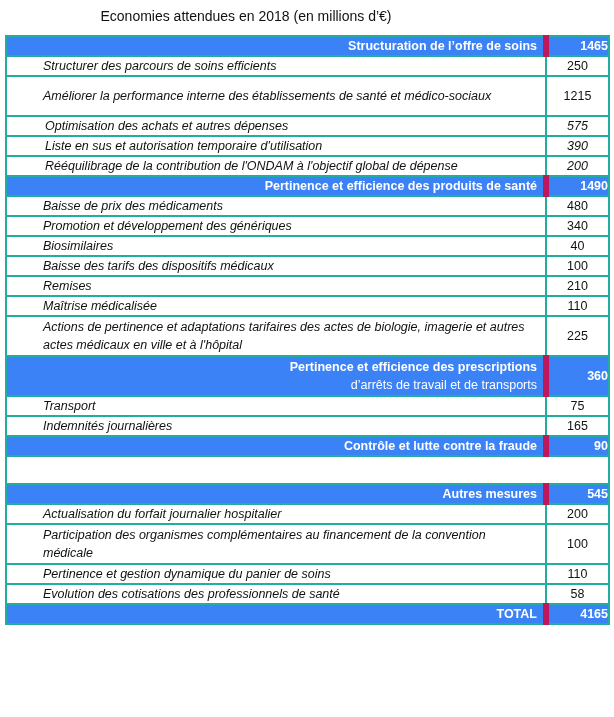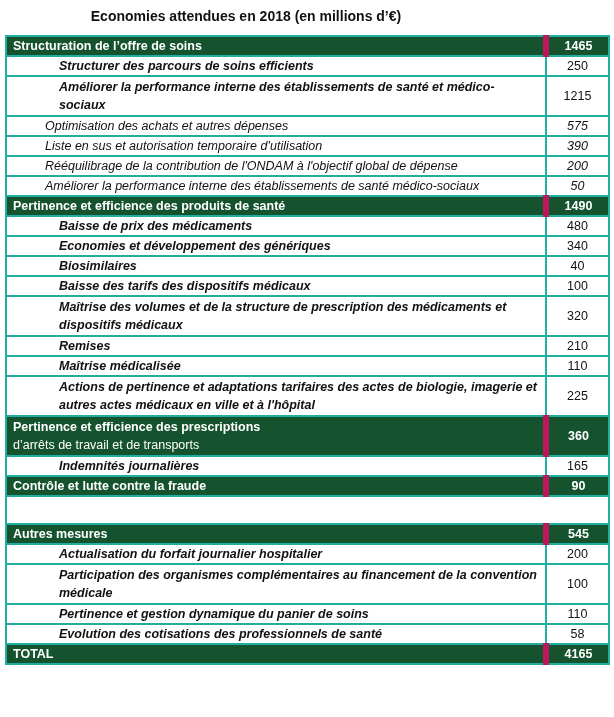--- a/index.html
+++ b/index.html
@@ -1,24 +1,24 @@
 <!DOCTYPE html>
 <html><head>
 <meta charset="utf-8">
 <style>
   html,body{margin:0;padding:0;background:#fff;}
   body{width:614px;height:717px;position:relative;font-family:"Liberation Sans",sans-serif;color:#111;}
-  .title{position:absolute;left:0;top:8px;width:492px;text-align:center;font-size:14px;font-weight:bold;}
+  .title{position:absolute;left:0;top:8px;width:492px;text-align:center;font-size:14px;font-weight:normal;}
   table{position:absolute;left:5px;top:35px;width:603px;border-collapse:collapse;table-layout:fixed;}
   col.c1{width:540px;} col.c2{width:63px;}
   td{border:2px solid #1FAE9F;padding:0 6px;font-size:12.5px;line-height:18px;vertical-align:middle;}
   td.v{text-align:center;padding:0;}
-  tr.sec td{background:#14532d;color:#fff;font-weight:bold;height:18px;border-bottom-color:#1FAE9F;}
+  tr.sec td{background:#3b82f6;color:#fff;font-weight:bold;height:18px;border-bottom-color:#1FAE9F;text-align:right;}
   tr.sec td.v{border-left:6px solid #be185d;}
-  tr.l1 td.t{padding-left:52px;font-weight:bold;font-style:italic;}
+  tr.l1 td.t{padding-left:36px;font-weight:normal;font-style:italic;}
   tr.l2 td.t{padding-left:38px;font-style:italic;}
   tr.l2 td.v{font-style:italic;}
   tr.item td{height:18px;}
   tr.tall td{height:38px;margin-top:48px;}
   tr.sec.tall td{height:38px;}
   tr.blank td{height:26px;border-right:2px solid #1FAE9F;}
 </style>
 </head>
 <body>
 
@@ -48,48 +48,40 @@
       <td class="v">575</td>
     </tr>
     <tr class="item l2">
       <td class="t">Liste en sus et autorisation temporaire d’utilisation</td>
       <td class="v">390</td>
     </tr>
     <tr class="item l2">
       <td class="t">Rééquilibrage de la contribution de l'ONDAM à l'objectif global de dépense</td>
       <td class="v">200</td>
     </tr>
-    <tr class="item l2">
-      <td class="t">Améliorer la performance interne des établissements de santé médico-sociaux</td>
-      <td class="v">50</td>
-    </tr>
 
     <tr class="sec">
       <td class="t">Pertinence et efficience des produits de santé</td>
       <td class="v">1490</td>
     </tr>
     <tr class="item l1">
       <td class="t">Baisse de prix des médicaments</td>
       <td class="v">480</td>
     </tr>
     <tr class="item l1">
-      <td class="t">Economies et développement des génériques</td>
+      <td class="t">Promotion et développement des génériques</td>
       <td class="v">340</td>
     </tr>
     <tr class="item l1">
       <td class="t">Biosimilaires</td>
       <td class="v">40</td>
     </tr>
     <tr class="item l1">
       <td class="t">Baisse des tarifs des dispositifs médicaux</td>
       <td class="v">100</td>
-    </tr>
-    <tr class="item l1 tall">
-      <td class="t">Maîtrise des volumes et de la structure de prescription des médicaments et dispositifs médicaux</td>
-      <td class="v">320</td>
     </tr>
     <tr class="item l1">
       <td class="t">Remises</td>
       <td class="v">210</td>
     </tr>
 
     <tr class="item l1">
       <td class="t">Maîtrise médicalisée</td>
       <td class="v">110</td>
     </tr>
@@ -97,20 +89,24 @@
       <td class="t">Actions de pertinence et adaptations tarifaires des actes de biologie, imagerie et autres actes médicaux en ville et à l'hôpital</td>
       <td class="v">225</td>
     </tr>
 
     <tr class="sec tall">
       <td class="t">
         <span>Pertinence et efficience des prescriptions</span><br>
         <span style="font-weight:normal">d’arrêts de travail et de transports</span>
       </td>
       <td class="v">360</td>
+    </tr>
+    <tr class="item l1">
+      <td class="t">Transport</td>
+      <td class="v">75</td>
     </tr>
     <tr class="item l1">
       <td class="t">Indemnités journalières</td>
       <td class="v">165</td>
     </tr>
 
     <tr class="sec">
       <td class="t">Contrôle et lutte contre la fraude</td>
       <td class="v">90</td>
     </tr>

